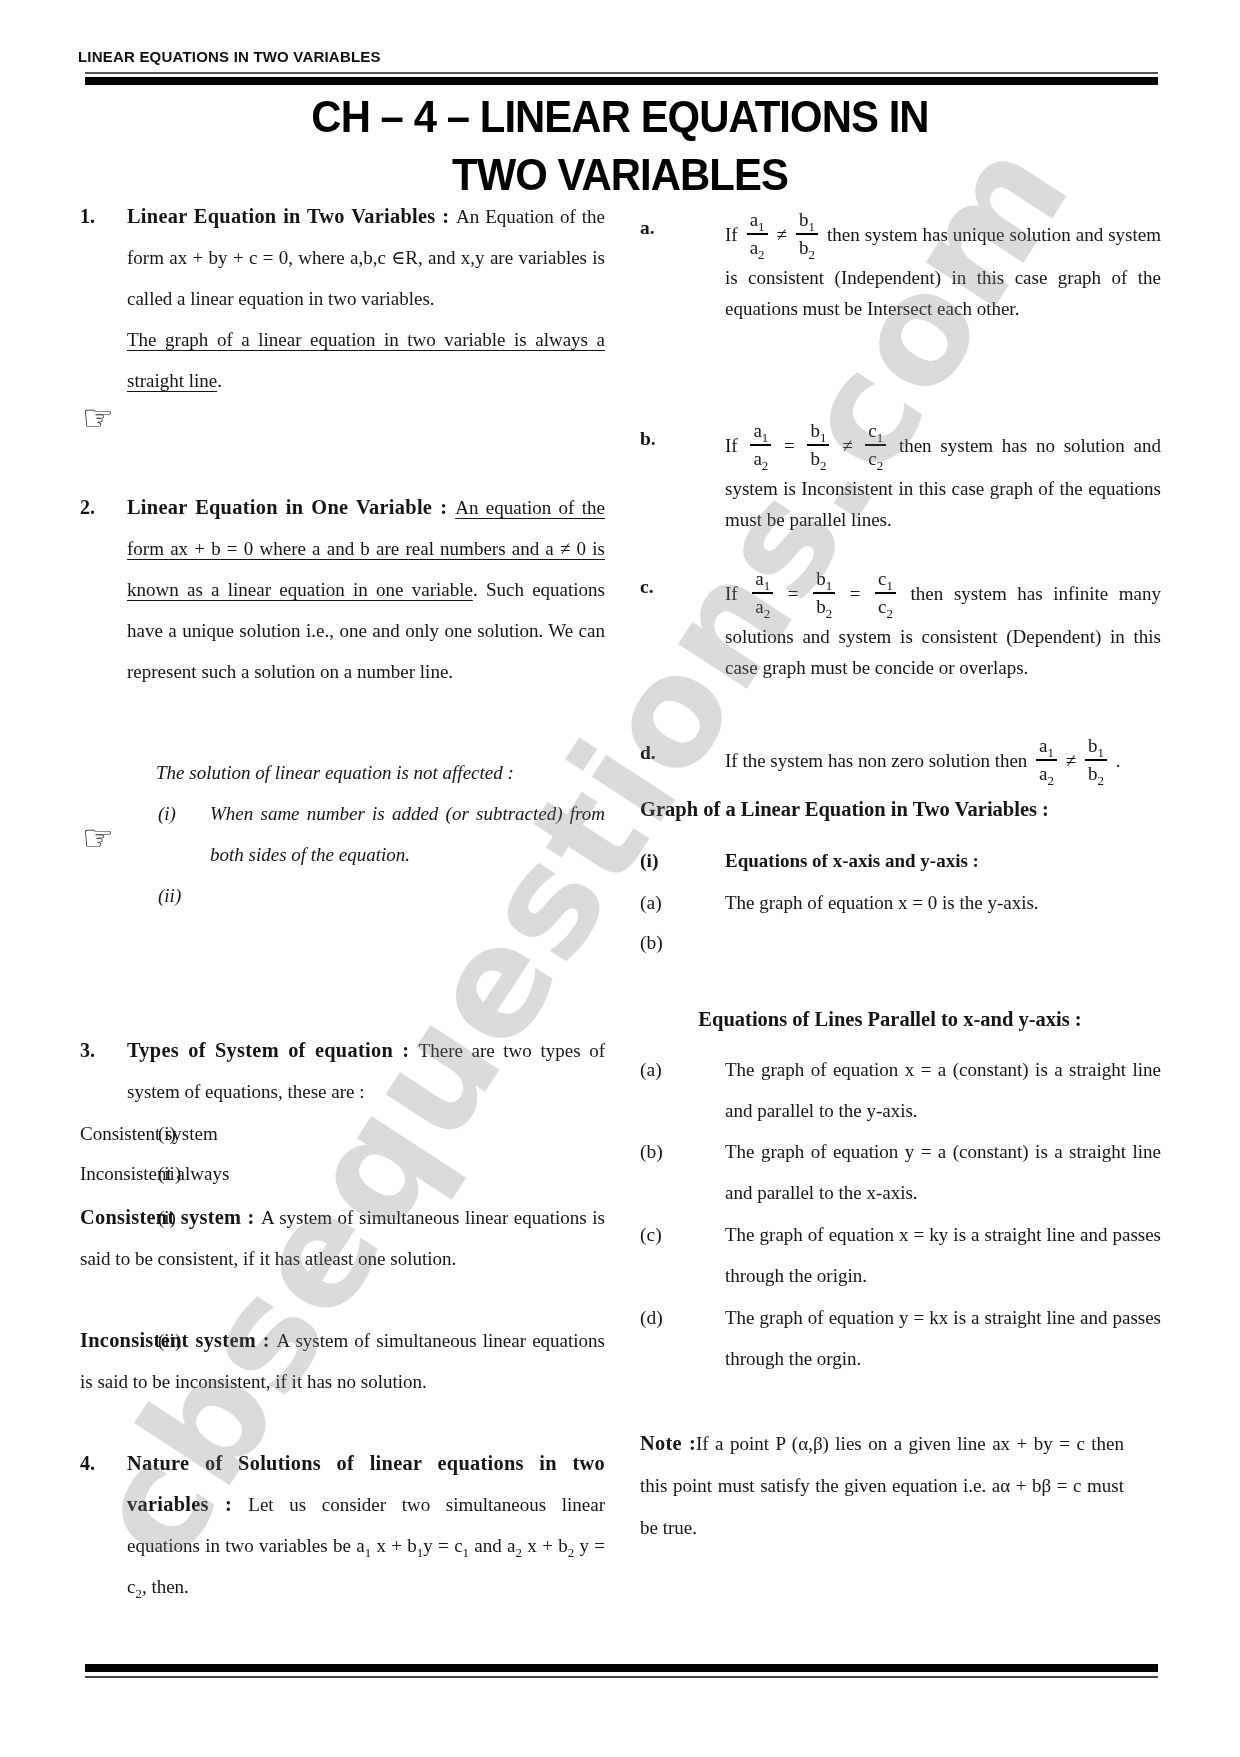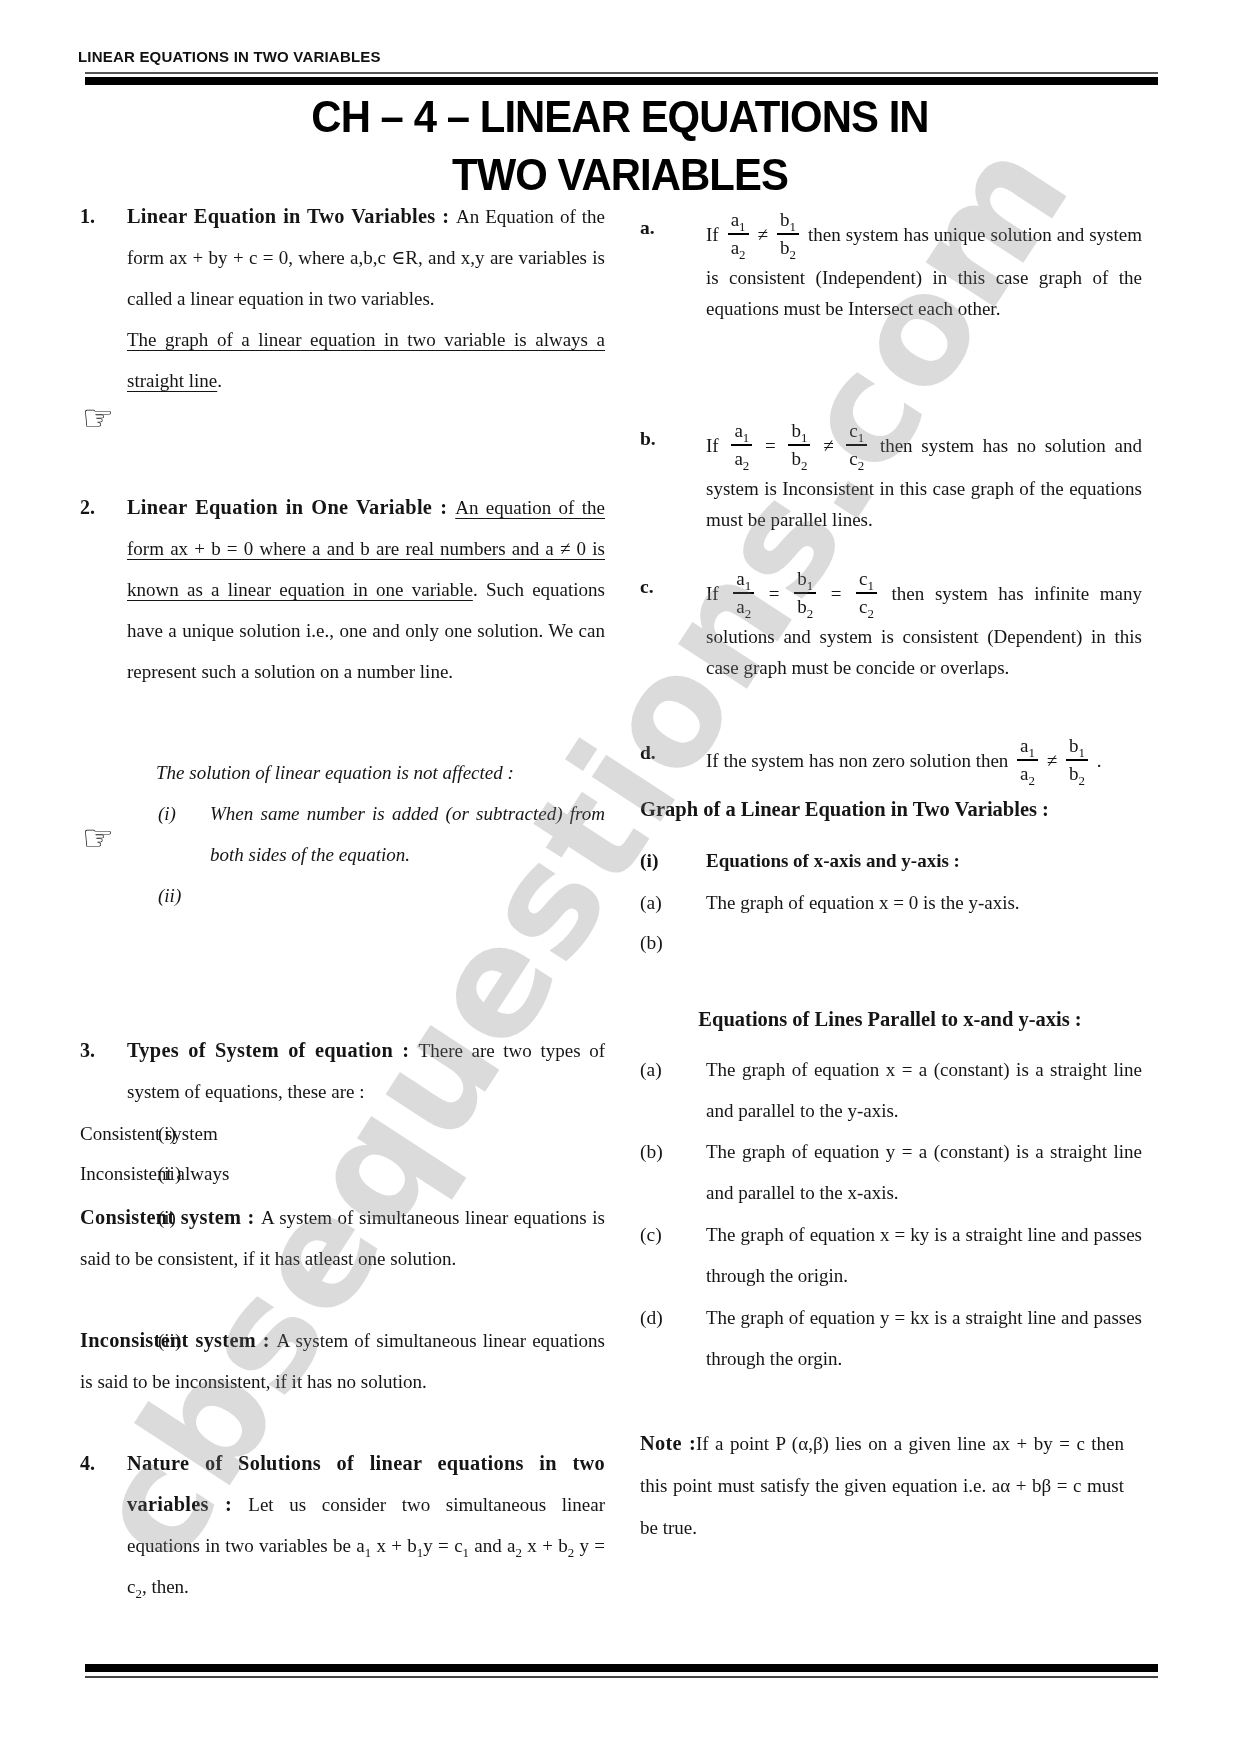--- a/index.html
+++ b/index.html
@@ -38,21 +38,21 @@
   .b-item1{top:196px;} .b-item2{top:487px;} .b-note{top:752px;font-style:italic;}
   .b-item3{top:1030px;}
   .b-i3l0{top:1113px;} .b-i3l1{top:1153px;} .b-i3d0{top:1197px;} .b-i3d1{top:1320px;}
   .b-item4{top:1443px;}
   .note-block .sub{position:relative;display:flex;}
   .note-block .sub .slabel2{flex:0 0 52px;margin-left:78px;}
   .note-block .sub .sbody2{flex:1;text-align:justify;}
   .note-block .intro{margin-left:76px;}
   
   .rcol{left:640px;width:506px;font-size:19px;line-height:41px;}
-  .rcol .ibody{margin-left:66px;width:436px;}
+  .rcol .ibody{margin-left:85px;width:436px;}
   .rcol-frac{line-height:31px;}
   .rh{position:absolute;left:640px;width:500px;font-weight:bold;font-size:20.5px;}
   .b-a{top:212px;} .b-b{top:423px;} .b-c{top:571px;} .b-d{top:738px;line-height:29px;}
   .b-graphhead{top:798px;} .b-axeshead{top:840px;}
   .b-ax0{top:882px;} .b-ax1{top:922px;}
   .b-parhead{top:1008px;text-align:center;}
   .b-par0{top:1049px;} .b-par1{top:1131px;} .b-par2{top:1214px;} .b-par3{top:1297px;}
   .b-rnote{top:1422px;width:484px;font-size:19px;line-height:42px;text-align:justify;}
   .rcol .ilabel{font-size:19.5px;}
   .axes-label{font-weight:bold;}

